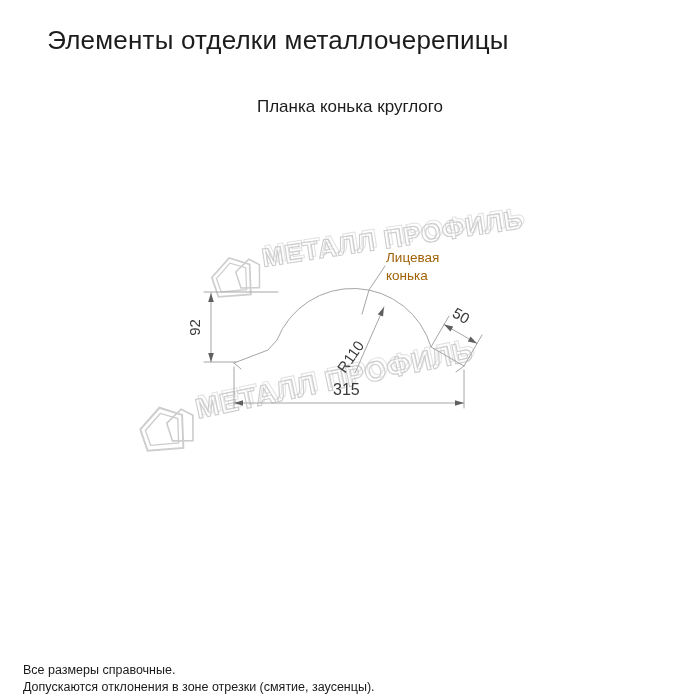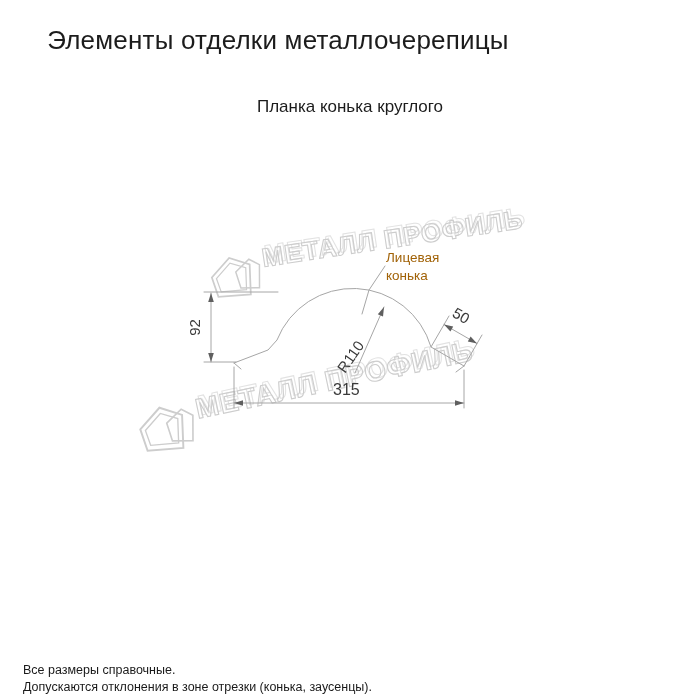--- a/index.html
+++ b/index.html
@@ -126,14 +126,14 @@
 <span class="abs dimtext dim-50">50</span>
 <span class="abs dimtext dim-r110">R110</span>
 
 <div class="abs face-label">
   <div>Лицевая</div>
   <div>конька</div>
 </div>
 
 <div class="abs footer">
   <div>Все размеры справочные.</div>
-  <div>Допускаются отклонения в зоне отрезки (конька, заусенцы).</div>
+  <div>Допускаются отклонения в зоне отрезки (смятие, заусенцы).</div>
 </div>
 
 </body></html>

